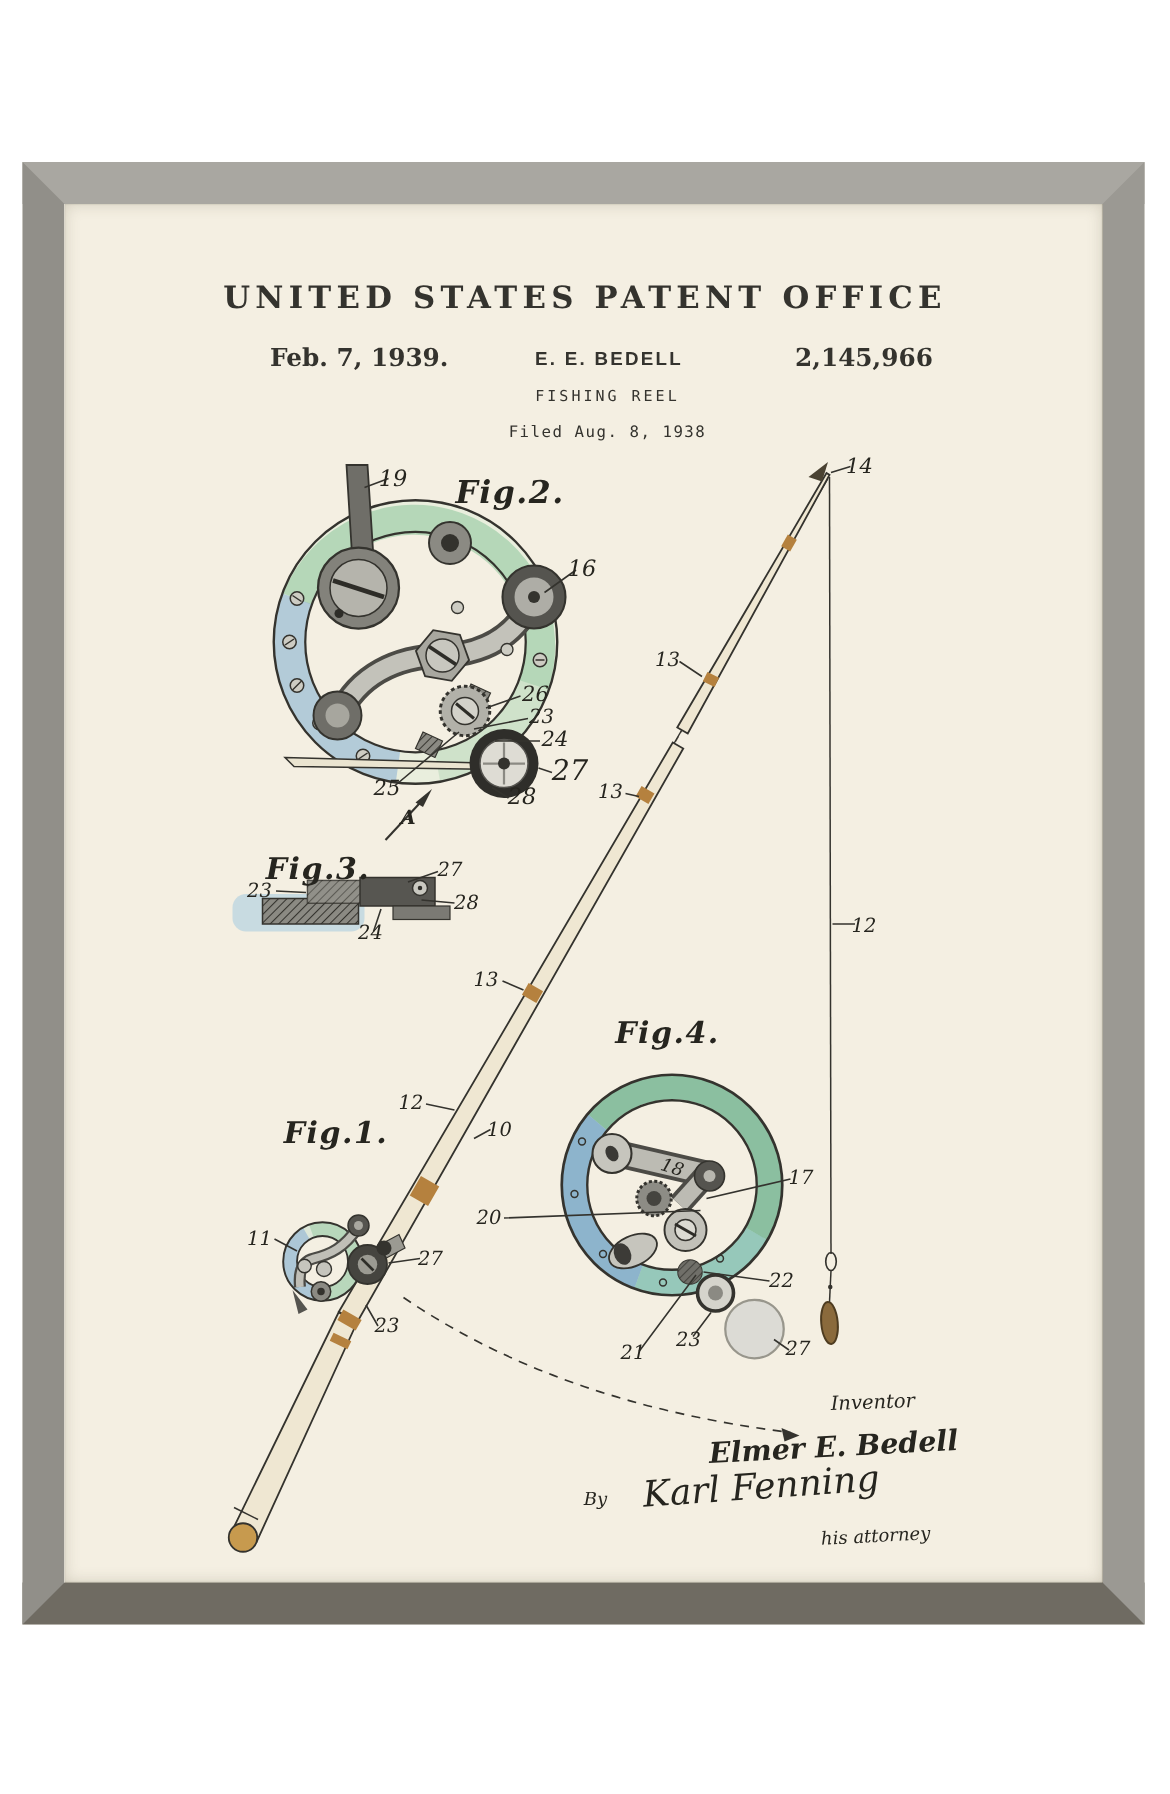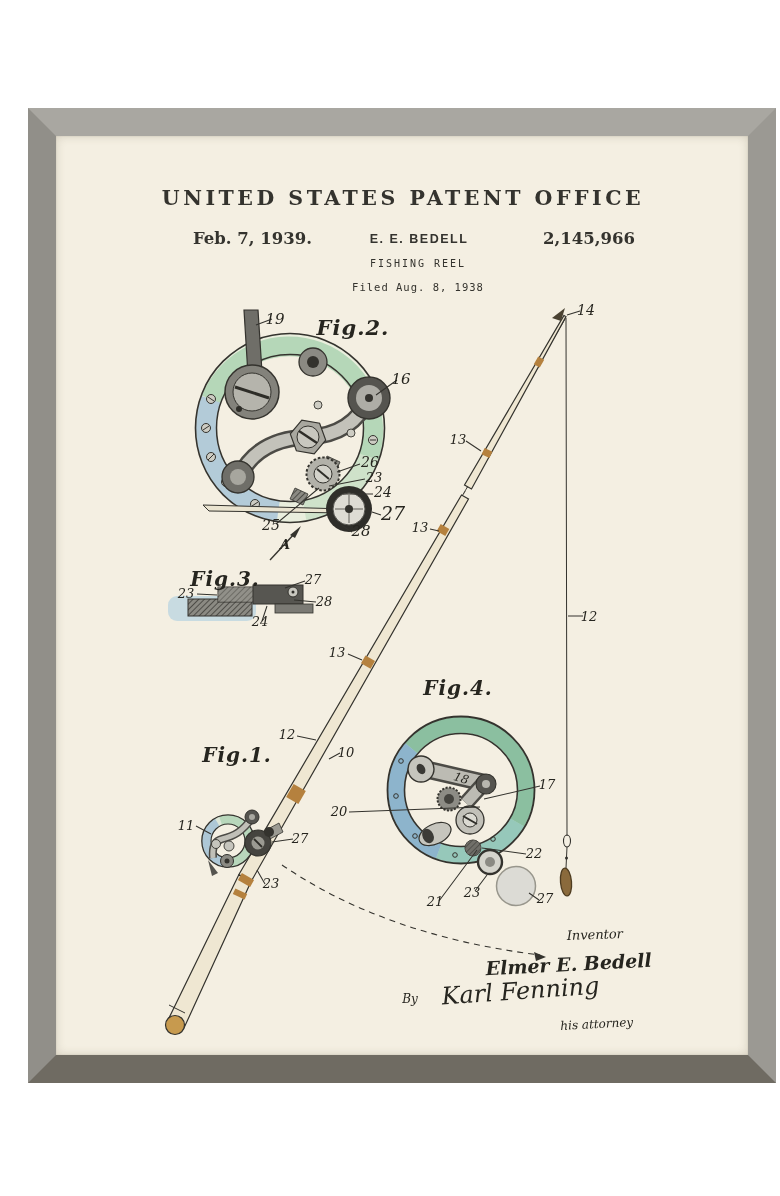--- a/index.html
+++ b/index.html
@@ -1,21 +1,21 @@
 <!DOCTYPE html>
 <html style="--paper: #f4efe2; --ink: #34332e; --frame-top: #a9a7a1; --frame-left: #918f89; --frame-right: #9b9993; --frame-bottom: #6f6b62; --watercolor-green: #9ecfb0; --watercolor-blue: #7fb2d6; --rod-tan: #efe7d2; --wrap-brown: #b5813e; --butt-gold: #c79a4e;"><head>
 <meta charset="utf-8">
 <style>
   html,body{margin:0;padding:0;}
   body{
     width:780px;height:1196px;position:relative;background:#ffffff;overflow:hidden;
     font-family:"DejaVu Serif",serif;
   }
   .frame{
-    position:absolute;left:28px;top:108px;width:748px;height:975px;box-sizing:border-box;
+    position:absolute;left:15px;top:108px;width:748px;height:975px;box-sizing:border-box;
     border:28px solid var(--frame-right,#9b9993);
     border-top-color:var(--frame-top,#a9a7a1);
     border-left-color:var(--frame-left,#918f89);
     border-bottom-color:var(--frame-bottom,#6f6b62);
     background:var(--paper,#f4efe2);
     padding-left:48px;
   }
   .paper{
     position:absolute;inset:0;background:var(--paper,#f4efe2);
     box-shadow:inset 0 0 10px rgba(90,80,55,.22), inset 0 0 1px rgba(40,35,20,.35);

